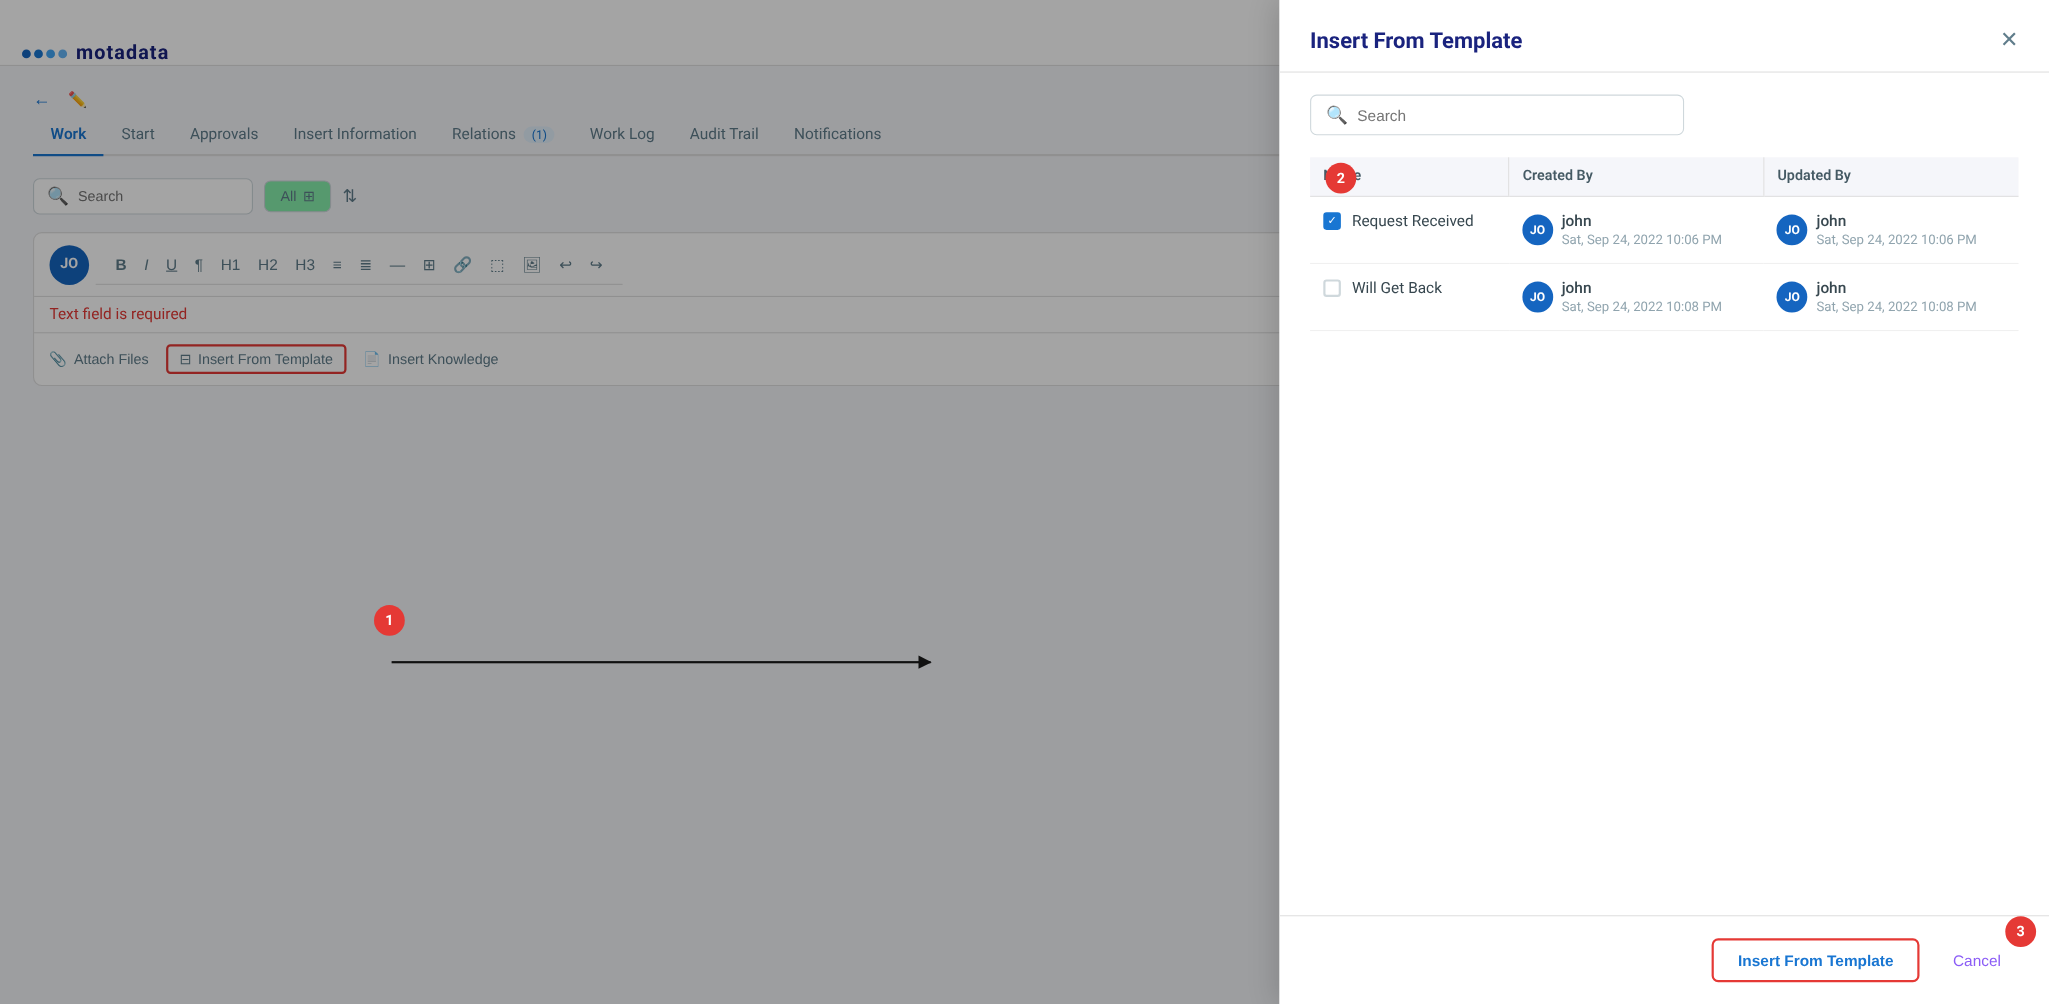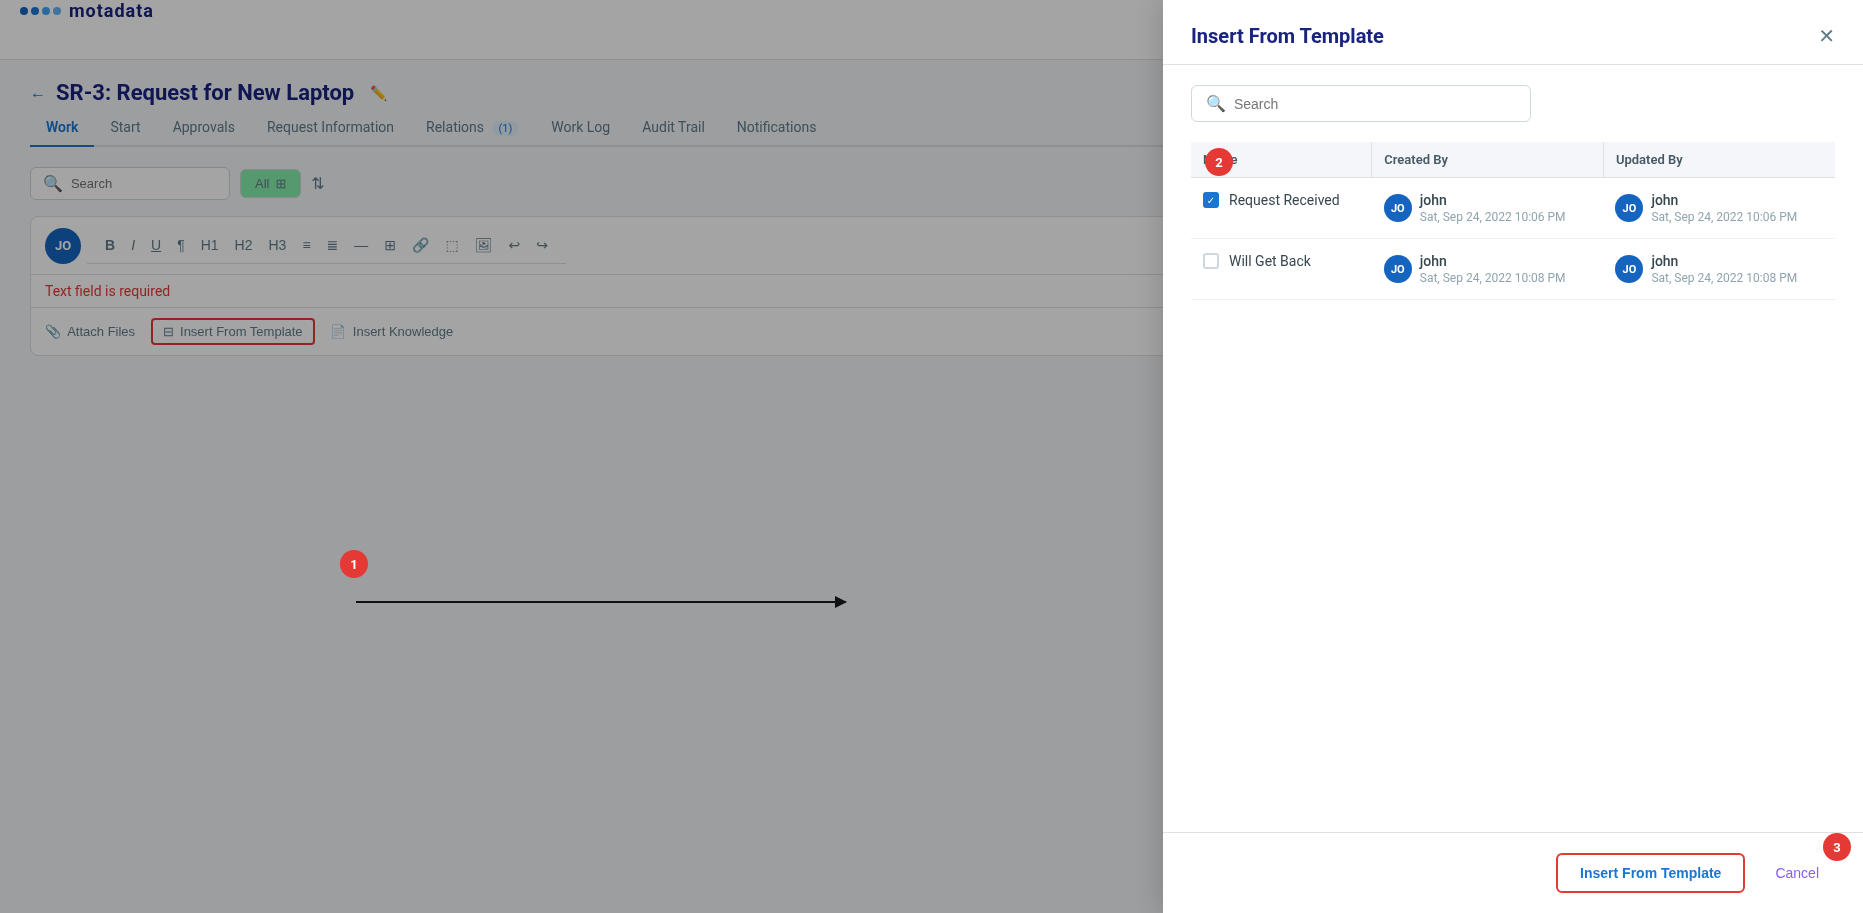--- a/index.html
+++ b/index.html
@@ -1,21 +1,21 @@
 <!DOCTYPE html>
 <html><head>
   <meta charset="utf-8">
   <style>
     * { box-sizing: border-box; margin: 0; padding: 0; }
     body { font-family: -apple-system, BlinkMacSystemFont, 'Segoe UI', Roboto, sans-serif; background: #f0f2f5; width: 1863px; height: 913px; overflow: hidden; position: relative; }
 
     
     .bg-page { width: 100%; height: 100%; background: #f5f6fa; position: relative; filter: brightness(0.92); }
 
-    .top-bar { background: #fff; height: 60px; border-bottom: 1px solid #e0e0e0; display: flex; align-items: flex-start; padding: 0 20px; }
+    .top-bar { background: #fff; height: 60px; border-bottom: 1px solid #e0e0e0; display: flex; align-items: flex-end; padding: 0 20px; }
     .logo-area { display: flex; align-items: center; gap: 8px; }
     .logo-dots { display: flex; gap: 3px; }
     .logo-dot { width: 8px; height: 8px; border-radius: 50%; }
     .logo-dot.d1 { background: #1565c0; }
     .logo-dot.d2 { background: #1976d2; }
     .logo-dot.d3 { background: #42a5f5; }
     .logo-dot.d4 { background: #64b5f6; }
     .logo-text { font-size: 18px; font-weight: 700; color: #1a237e; letter-spacing: 1px; }
 
     .page-content { padding: 20px 30px; }
@@ -94,29 +94,28 @@
         <div class="logo-dot d4"></div>
       </div>
       <span class="logo-text">motadata</span>
     </div>
   </div>
 
   <div class="page-content">
 
     <div class="breadcrumb-area">
       <span class="back-arrow">←</span>
-      <span class="page-title">SR-3: Request for New Laptop</span>
       <span class="edit-icon">✏️</span>
     </div>
 
     <div class="tabs">
       <div class="tab active">Work</div>
       <div class="tab">Start</div>
       <div class="tab">Approvals</div>
-      <div class="tab">Request Information</div>
+      <div class="tab">Insert Information</div>
       <div class="tab">Relations <span class="badge">(1)</span></div>
       <div class="tab">Work Log</div>
       <div class="tab">Audit Trail</div>
       <div class="tab">Notifications</div>
     </div>
 
     <div class="toolbar">
       <div class="search-box">
         <span>🔍</span>
         <input type="text" placeholder="Search" style="">

